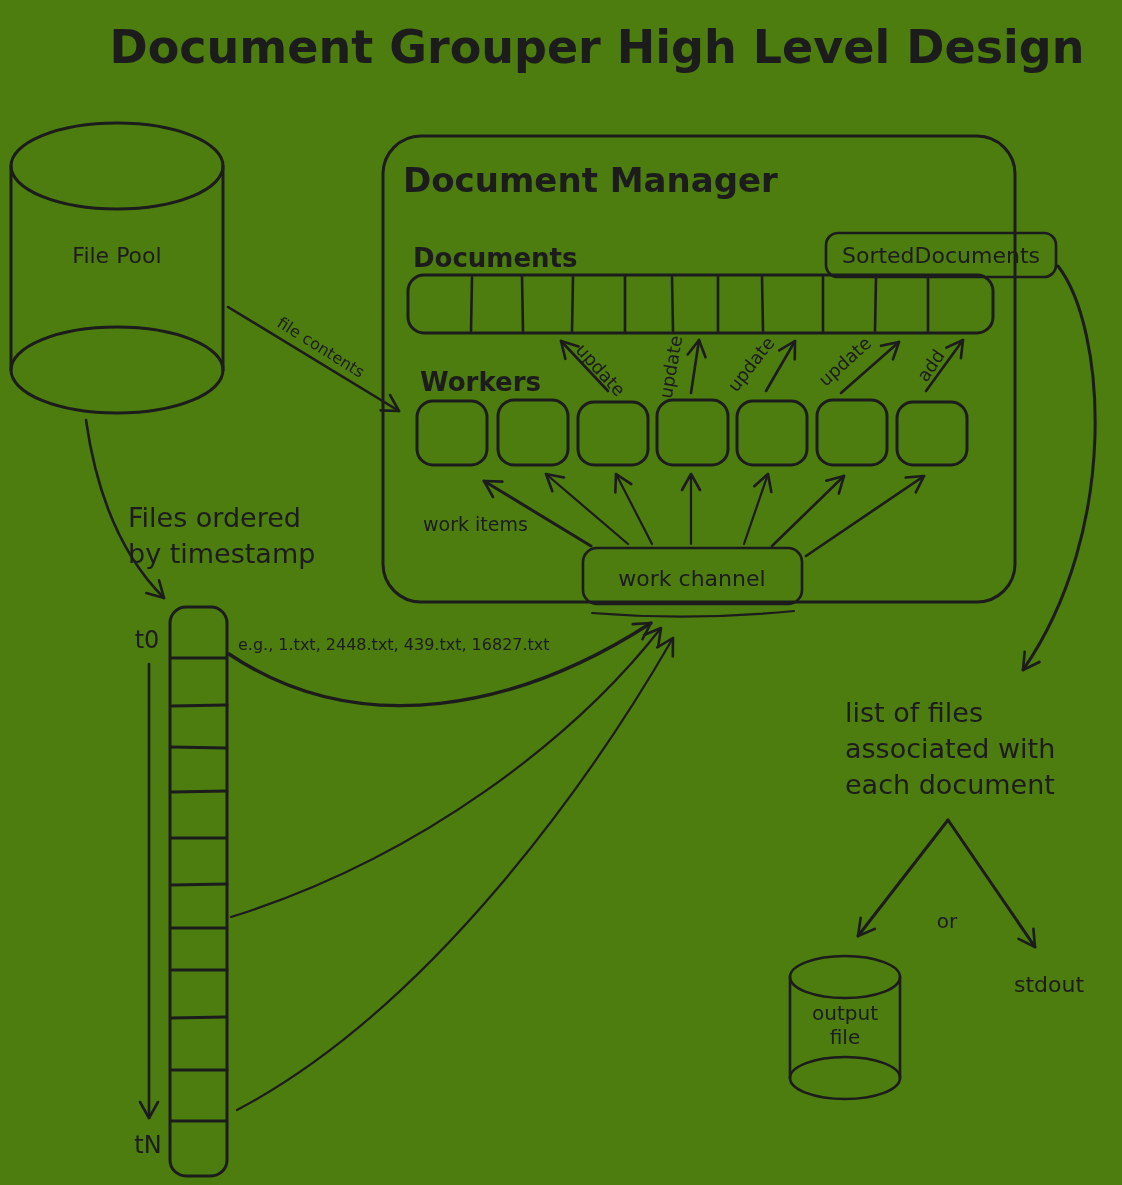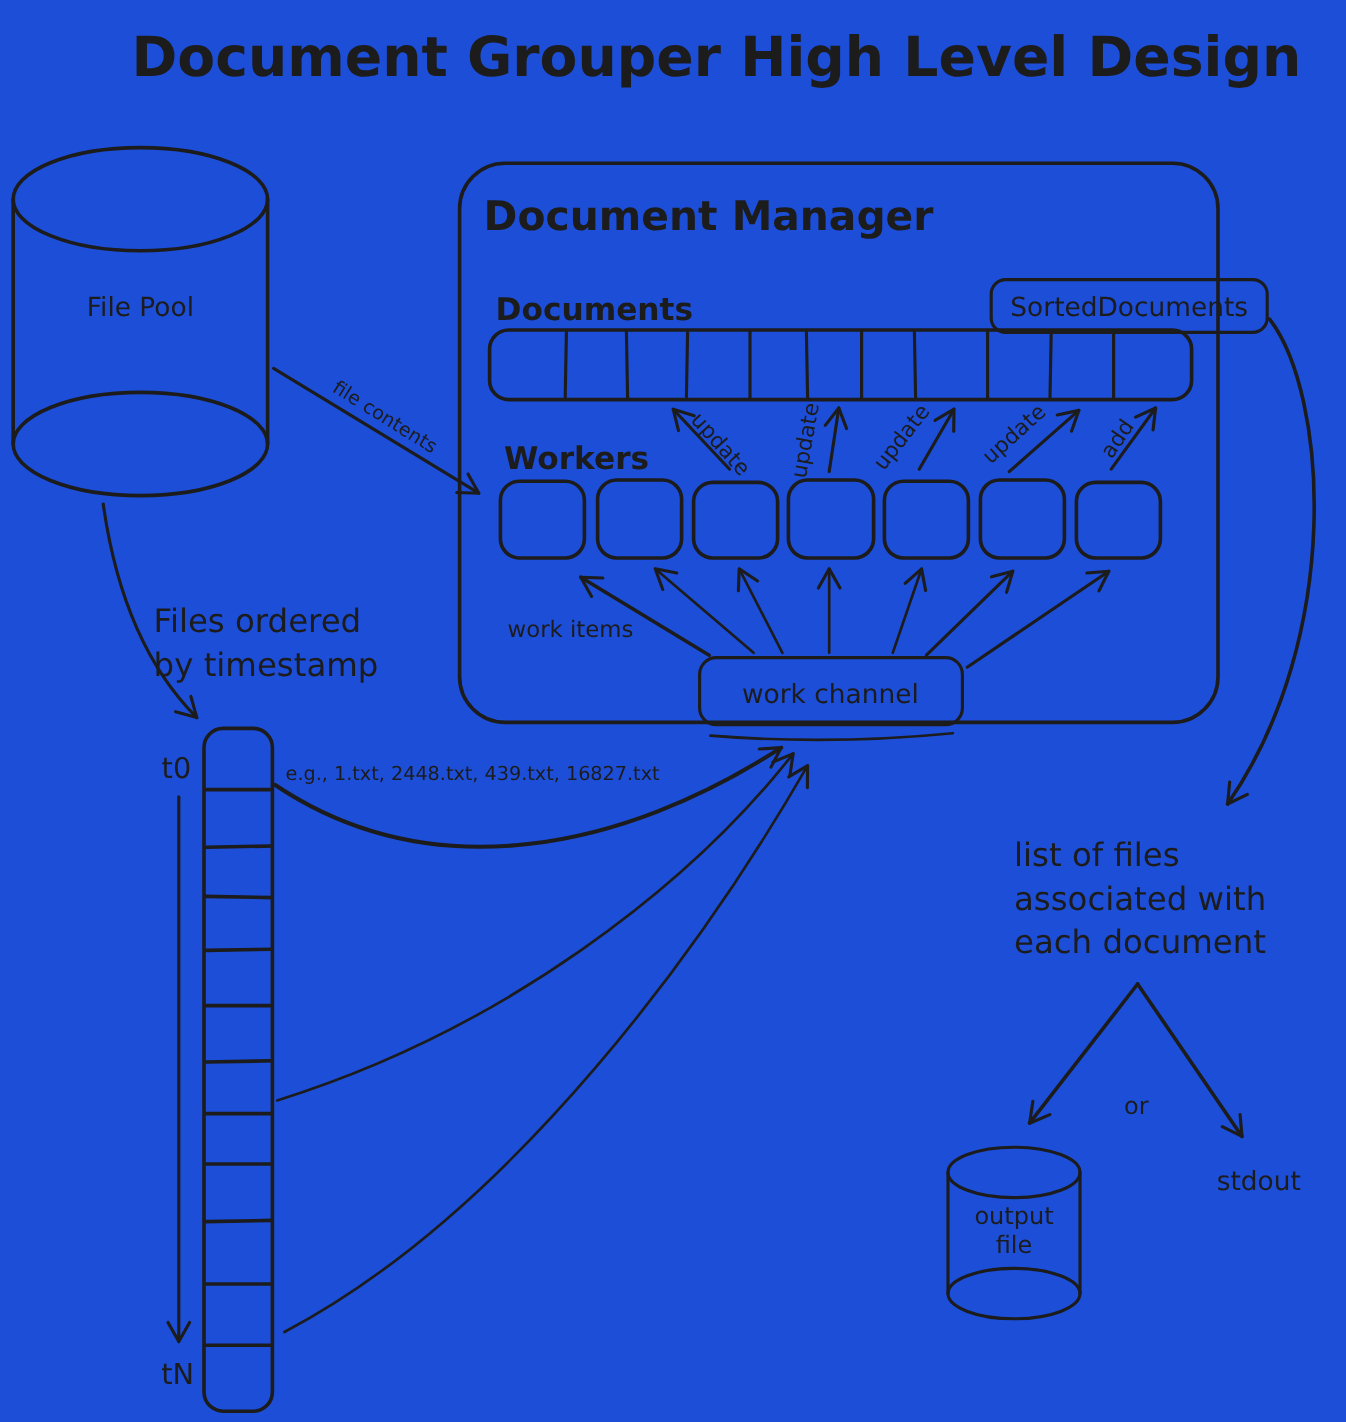--- a/index.html
+++ b/index.html
@@ -1,16 +1,16 @@
 <!DOCTYPE html>
 <html><head>
 <meta charset="utf-8">
 <style>
   html,body{margin:0;padding:0;background:#ffffff;}
-  .stage{width:1122px;height:1185px;position:relative;background:#1d4ed8;}
+  .stage{width:1122px;height:1185px;position:relative;background:#4d7c0f;}
   svg text{font-family:"DejaVu Sans","Liberation Sans",sans-serif;fill:#1c1c1c;stroke:none;}
   .ink{fill:none;stroke:#1c1c1c;stroke-linecap:round;stroke-linejoin:round;}
   .w2{stroke-width:2.2}
   .w25{stroke-width:2.6}
   .w3{stroke-width:3}
   .w35{stroke-width:3.4}
   .t-title{font-size:46px;font-weight:bold;}
   .t-h1{font-size:34px;font-weight:bold;}
   .t-h2{font-size:26px;font-weight:bold;}
   .t-box{font-size:22px;}

